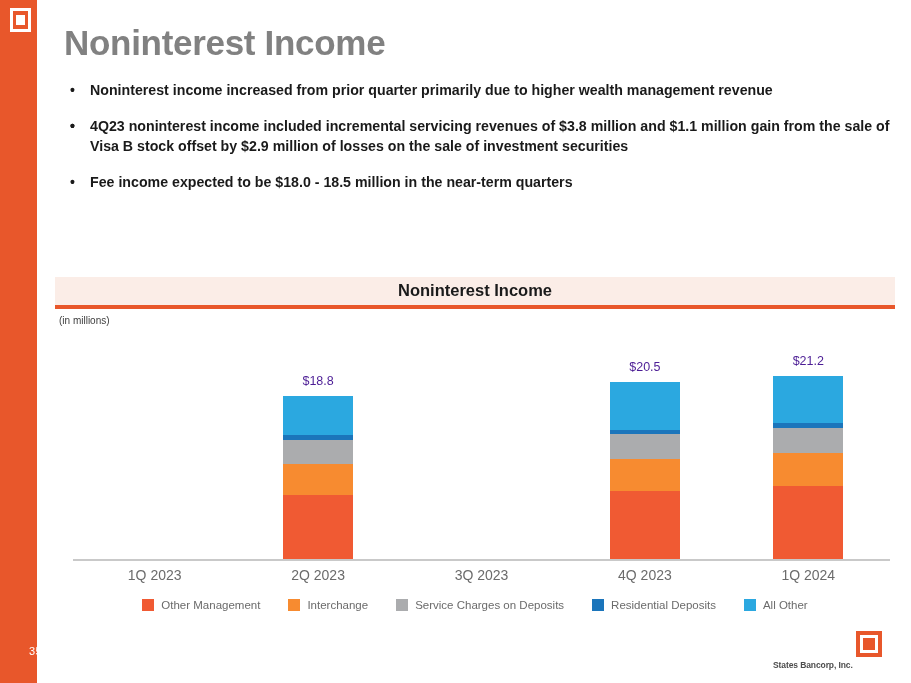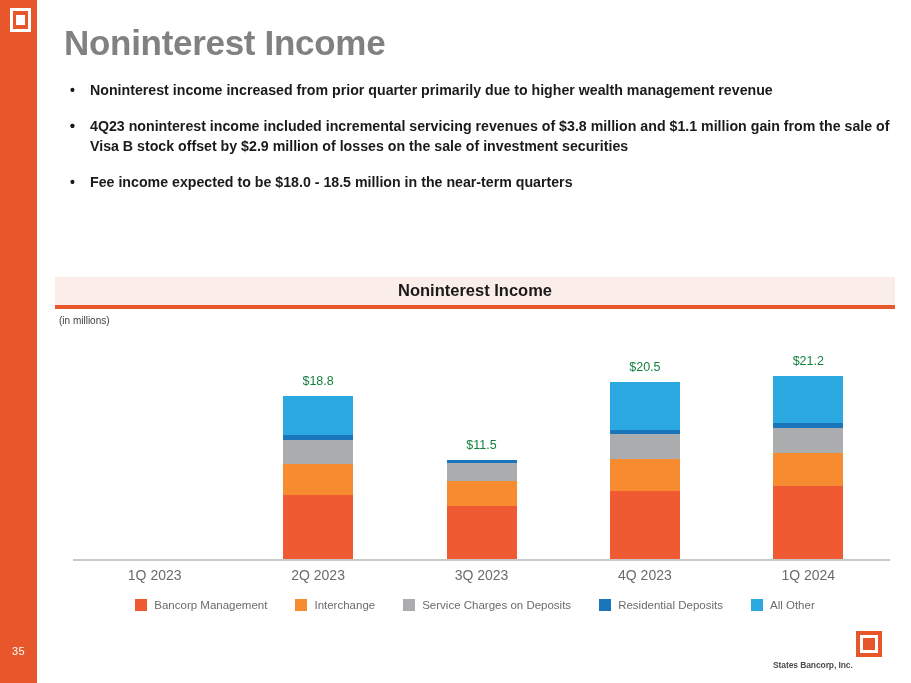--- a/index.html
+++ b/index.html
@@ -31,21 +31,21 @@
     border: 3px solid #ffffff;
   }
   #rail-logo-inner {
     position: absolute;
     left: 3px; top: 4px;
     right: 3px; bottom: 4px;
     background: #ffffff;
   }
   #page-number {
     position: absolute;
-    left: 0; top: 645px;
+    left: 17px; top: 645px;
     width: 37px;
     text-align: center;
     color: #ffffff;
     font-size: 11px;
     letter-spacing: .5px;
   }
 
   
   #slide-title {
     position: absolute;
@@ -136,21 +136,21 @@
     position: relative;
     width: 70px;
   }
   .seg { width: 100%; display: block; }
   .value-label {
     position: absolute;
     left: -18px;
     width: 106px;
     text-align: center;
     font-size: 12.5px;
-    color: #15803d;
+    color: #4c1d95;
   }
 
   
   #tick-labels {
     position: absolute;
     left: 18px; top: 290px;
     width: 817px;
     height: 20px;
   }
   .tick {
@@ -256,29 +256,20 @@
       <div class="bar-group" style="left: 210.1px;">
         <div class="value-label" style="bottom: 170.661px;">$18.8</div>
         <div class="bar-stack">
           <div class="seg" title="All Other" style="height: 38.9348px; background: rgb(43, 168, 224);"></div>
           <div class="seg" title="Residential Mortgage" style="height: 4.32609px; background: rgb(27, 117, 187);"></div>
           <div class="seg" title="Service Charges on Deposits" style="height: 24.2261px; background: rgb(171, 172, 174);"></div>
           <div class="seg" title="Interchange" style="height: 31.1478px; background: rgb(247, 139, 48);"></div>
           <div class="seg" title="Wealth Management" style="height: 64.0261px; background: rgb(240, 90, 51);"></div>
         </div>
       </div>
-      <div class="bar-group" style="left: 373.5px;">
-        <div class="value-label" style="bottom: 107.5px;">$11.5</div>
-        <div class="bar-stack">
-          <div class="seg" title="Residential Mortgage" style="height: 3.46087px; background: rgb(27, 117, 187);"></div>
-          <div class="seg" title="Service Charges on Deposits" style="height: 18.1696px; background: rgb(171, 172, 174);"></div>
-          <div class="seg" title="Interchange" style="height: 25.0913px; background: rgb(247, 139, 48);"></div>
-          <div class="seg" title="Wealth Management" style="height: 52.7783px; background: rgb(240, 90, 51);"></div>
-        </div>
-      </div>
       <div class="bar-group" style="left: 536.9px;">
         <div class="value-label" style="bottom: 185.37px;">$20.5</div>
         <div class="bar-stack">
           <div class="seg" title="All Other" style="height: 48.4522px; background: rgb(43, 168, 224);"></div>
           <div class="seg" title="Residential Mortgage" style="height: 3.46087px; background: rgb(27, 117, 187);"></div>
           <div class="seg" title="Service Charges on Deposits" style="height: 25.0913px; background: rgb(171, 172, 174);"></div>
           <div class="seg" title="Interchange" style="height: 32.013px; background: rgb(247, 139, 48);"></div>
           <div class="seg" title="Wealth Management" style="height: 68.3522px; background: rgb(240, 90, 51);"></div>
         </div>
       </div>
@@ -298,21 +289,21 @@
       <div class="tick" style="left: 28.7px;">1Q 2023</div>
       <div class="tick" style="left: 192.1px;">2Q 2023</div>
       <div class="tick" style="left: 355.5px;">3Q 2023</div>
       <div class="tick" style="left: 518.9px;">4Q 2023</div>
       <div class="tick" style="left: 682.3px;">1Q 2024</div>
     </div>
 
   <div id="legend">
       <div class="legend-item">
         <span class="legend-swatch" style="background: rgb(240, 90, 51);"></span>
-        <span class="legend-label">Bancorp Management</span>
+        <span class="legend-label">Other Management</span>
       </div>
       <div class="legend-item">
         <span class="legend-swatch" style="background: rgb(247, 139, 48);"></span>
         <span class="legend-label">Interchange</span>
       </div>
       <div class="legend-item">
         <span class="legend-swatch" style="background: rgb(171, 172, 174);"></span>
         <span class="legend-label">Service Charges on Deposits</span>
       </div>
       <div class="legend-item">

